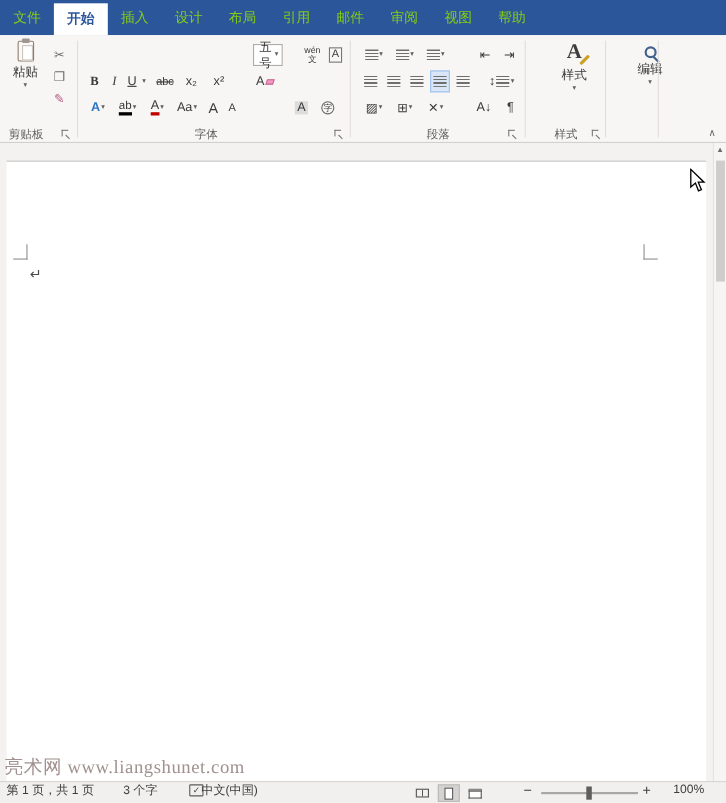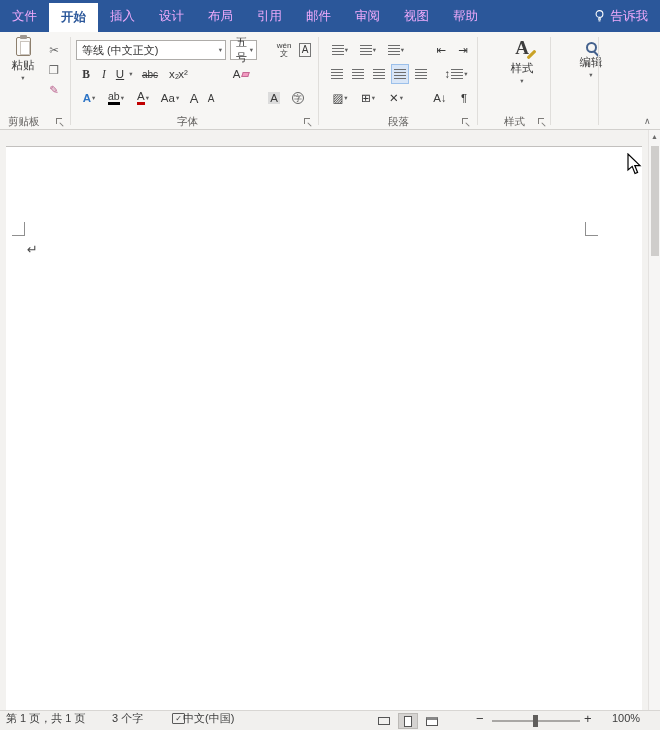--- a/index.html
+++ b/index.html
@@ -1,21 +1,21 @@
 <!DOCTYPE html>
 <html><head>
 <meta charset="utf-8">
 <style>
   *{box-sizing:border-box;margin:0;padding:0}
   html,body{width:660px;height:730px}
   body{font-family:"Liberation Sans","DejaVu Sans",sans-serif;position:relative;overflow:hidden;background:#fff}
 
   
   .tabbar{position:absolute;top:0;left:0;width:660px;height:32px;background:#2b579a;display:flex;align-items:flex-start}
-  .tab{height:32px;display:flex;align-items:center;padding:0 12px;font-size:12.5px;color:#f0abfc;cursor:pointer;gap:5px;white-space:nowrap}
+  .tab{height:32px;display:flex;align-items:center;padding:0 12px;font-size:12.5px;color:#84cc16;cursor:pointer;gap:5px;white-space:nowrap}
   .tab.active{background:#fff;color:#2b579a;height:29px;margin-top:3px;font-weight:bold}
   .pushright{margin-left:auto}
 
   
   .ribbon{position:absolute;top:32px;left:0;width:660px;height:98px;background:#f7f6f4;border-bottom:1px solid #d2d0cd}
   .sb{position:absolute;height:20px;display:flex;align-items:center;justify-content:center;color:#3a3a3a;font-size:11.5px;cursor:pointer;gap:1px}
   .r1{top:8px}.r2{top:32px}.r3{top:56px}
   .dd{font-size:6.5px;color:#5f5f5f;line-height:1}
   .li{width:12px;height:10px;background:repeating-linear-gradient(to bottom,#6e6e6e 0 1px,transparent 1px 3px);display:inline-block}
   .combo{position:absolute;top:8px;height:20px;background:#fff;border:1px solid #aeaca9;display:flex;align-items:center;justify-content:space-between;font-size:11px;color:#333;padding:0 3px 0 5px;cursor:pointer}
@@ -107,28 +107,20 @@
     </div>
   <div class="tab">
       <span>审阅</span>
     </div>
   <div class="tab">
       <span>视图</span>
     </div>
   <div class="tab">
       <span>帮助</span>
     </div>
-  <div class="tab pushright">
-    <svg width="13" height="14" viewBox="0 0 13 14">
-        <circle cx="6.5" cy="5" r="3.4" fill="none" stroke="#fff" stroke-width="1.1"></circle>
-        <rect x="5" y="9.3" width="3" height="1.4" fill="#fff"></rect>
-        <rect x="5.5" y="11.3" width="2" height="1.1" fill="#fff"></rect>
-      </svg>
-    <span>告诉我</span>
-  </div>
 </div>
 
 <div class="ribbon">
 
   <div class="bigbtn" style="left:4px;width:38px">
     <span class="clip"></span>
     <span>粘贴</span>
     <span class="dd">▾</span>
   </div>
   <div class="sb" style="left:44px;top:8px;width:20px;color:#6a6a6a">
@@ -137,24 +129,20 @@
   <div class="sb" style="left:44px;top:28px;width:20px;color:#6a6a6a">
       <span>❐</span>
     </div>
   <div class="sb" style="left:44px;top:48px;width:20px;color:#b85c8a">
       <span>✎</span>
     </div>
   <span class="glabel" style="left:8px">剪贴板</span>
   <span class="launcher" style="left:56px"></span>
   <div class="vdiv" style="left:70px"></div>
 
-  <div class="combo" style="left:76px;width:150px">
-    <span>等线 (中文正文)</span>
-    <span class="dd">▾</span>
-  </div>
   <div class="combo" style="left:230px;width:27px">
     <span>五号</span>
     <span class="dd">▾</span>
   </div>
   <div class="sb r1" style="left:274px;width:20px">
     <span class="ph">
         <span>wén</span>
         <span>文</span>
       </span>
   </div>
@@ -173,21 +161,21 @@
     </div>
   <div class="sb r2" style="left:127px;width:8px">
       <span class="dd">▾</span>
     </div>
   <div class="sb r2 str" style="left:138px;width:24px">
       <span>abc</span>
     </div>
   <div class="sb r2" style="left:165px;width:18px">
       <span>x₂</span>
     </div>
-  <div class="sb r2" style="left:174px;width:18px">
+  <div class="sb r2" style="left:190px;width:18px">
       <span>x²</span>
     </div>
   <div class="sb r2 clearfmt" style="left:228px;width:26px">
     <span>A</span>
       <span class="pink"></span>
   </div>
 
   <div class="sb r3 blu" style="left:78px;width:22px">
       <span>A</span>
       <span class="dd">▾</span>
@@ -302,20 +290,21 @@
   <div class="vdiv" style="left:598px"></div>
 
   <span class="collapse">∧</span>
 </div>
 
 <div class="docarea">
   <div class="page"></div>
   <div class="crop l"></div>
   <div class="crop r"></div>
   <span class="pilcrow">↵</span>
+  <div class="watermark">亮术网 www.liangshunet.com</div>
 </div>
 
 <div class="vscroll">
   <span class="up">▲</span>
   <span class="thumb"></span>
 </div>
 
 <div class="statusbar">
   <span class="it" style="left:6px">第 1 页，共 1 页</span>
   <span class="it" style="left:112px">3 个字</span>

